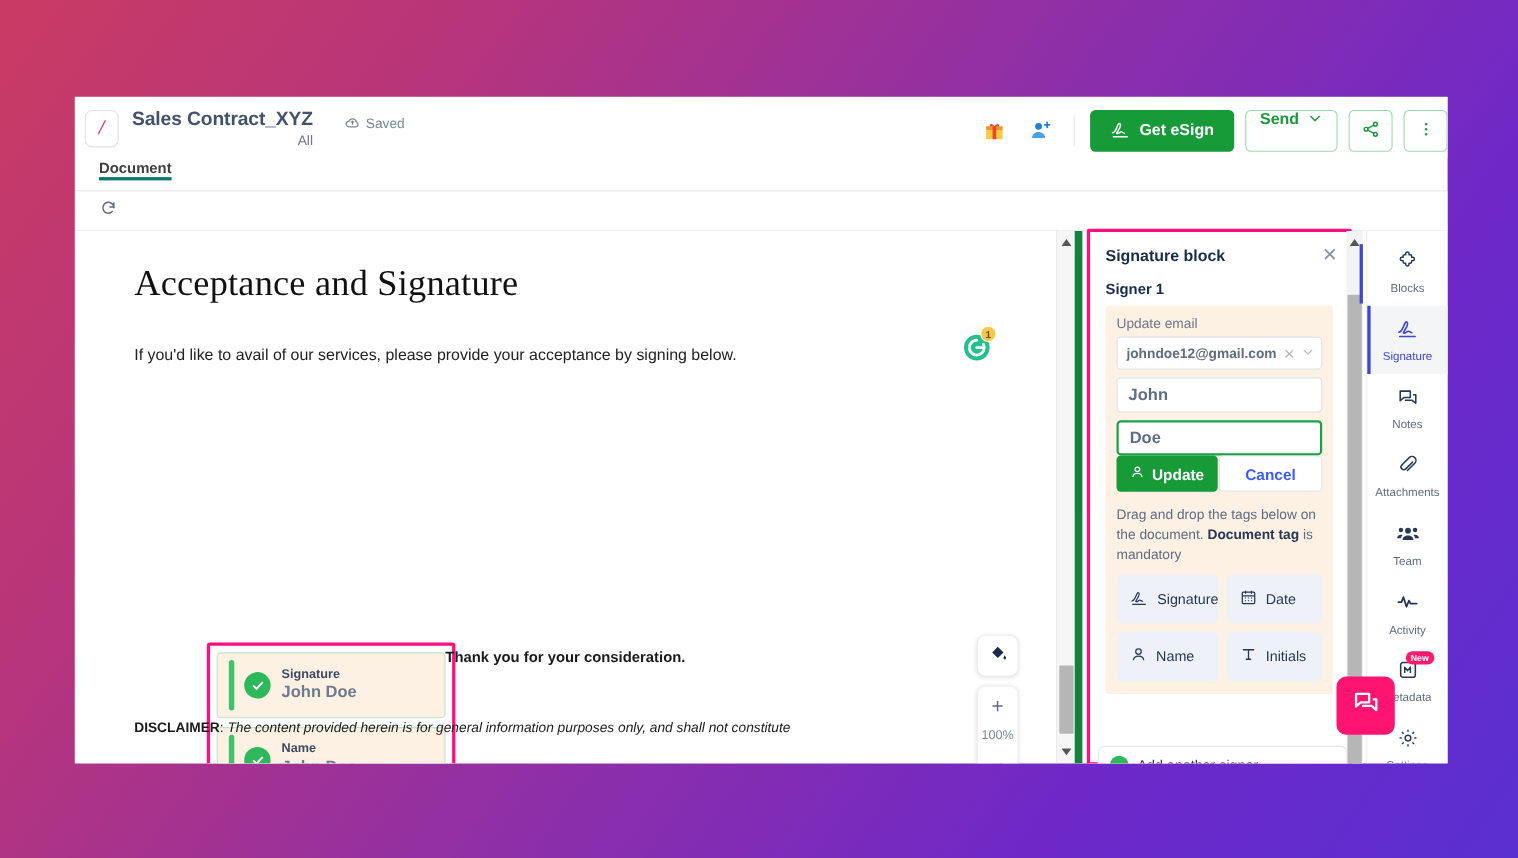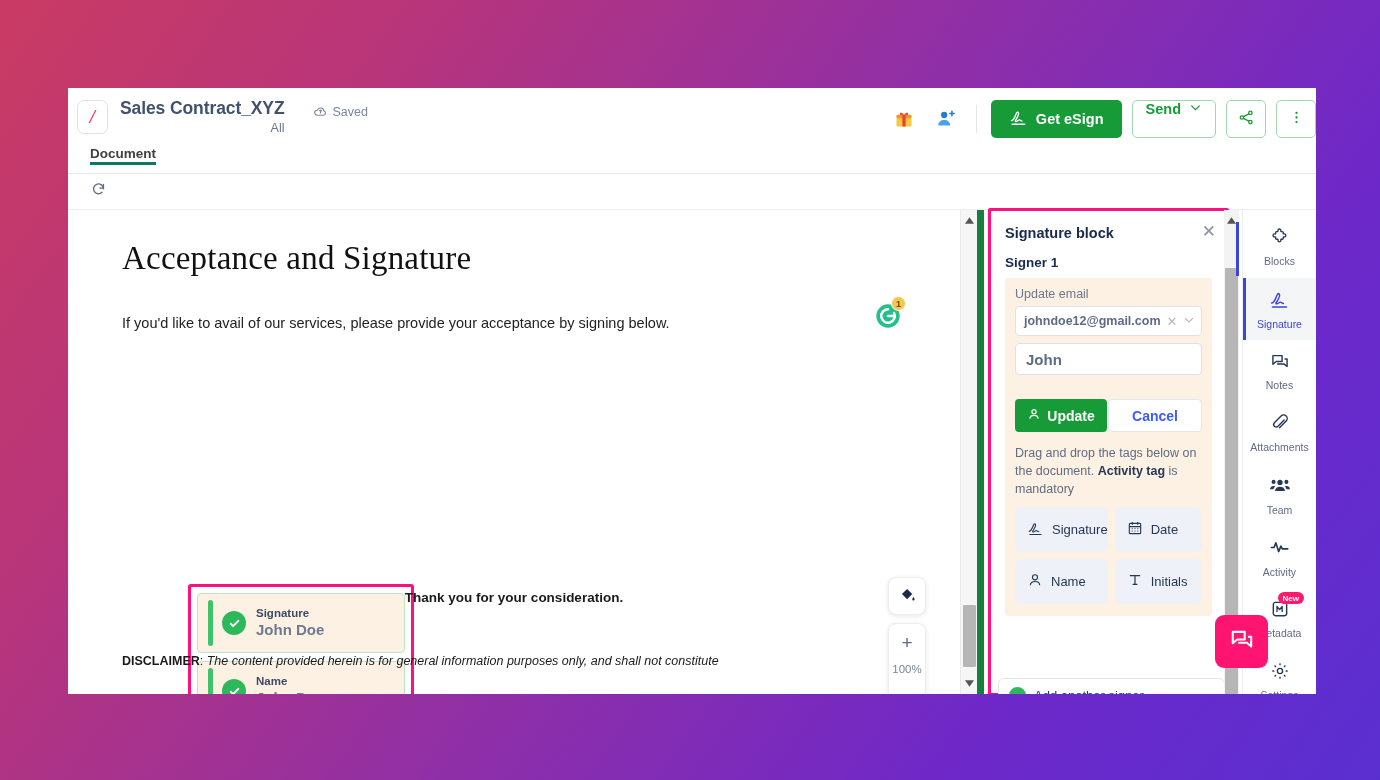--- a/index.html
+++ b/index.html
@@ -252,21 +252,21 @@
   .chip-txt { font-size: 12.5px; color: #5e6c84; font-weight: 700; }
   .chip-x { font-size: 13px; color: #b3bac5; cursor: pointer; }
   .chip-caret { margin-left: auto; color: #b3bac5; font-size: 11px; }
   .tinput {
     background: #fff; border: 1px solid #dfe1e6; border-radius: 4px;
     height: 32px; margin-top: 7px;
     display: flex; align-items: center; padding: 0 10px;
     font-size: 15px; font-weight: 700; color: #5e6c84;
   }
   .tinput.focus { border: 2px solid #18a04a; }
-  .btn-row { display: flex; gap: 1px; margin-top: 24px; }
+  .btn-row { display: flex; gap: 1px; margin-top: 0; }
   .btn-update {
     flex: 1; height: 33px; background: #179b38; color: #fff;
     border: none; border-radius: 4px;
     font-size: 14px; font-weight: 700; cursor: pointer;
     display: flex; align-items: center; justify-content: center; gap: 6px;
     font-family: "Liberation Sans", sans-serif;
   }
   .btn-cancel {
     flex: 1; height: 33px; background: #fff; color: #3d5afe;
     border: 1px solid #e4e6ea; border-radius: 4px;
@@ -523,35 +523,36 @@
             <div class="chip-input">
               <span class="chip-txt">johndoe12@gmail.com</span>
               <span class="chip-x">✕</span>
               <span class="chip-caret">
                 <svg width="12" height="12" viewBox="0 0 24 24" fill="none" stroke="#b3bac5" stroke-width="2.2" stroke-linecap="round">
                     <path d="M5 9l7 7 7-7"></path>
                   </svg>
               </span>
             </div>
             <div class="tinput">John</div>
+            <div class="tinput focus">Doe</div>
 
             <div class="btn-row">
               <button class="btn-update">
                 <span>
                   <svg width="14" height="14" viewBox="0 0 24 24" fill="none" stroke="#fff" stroke-width="2">
                       <circle cx="12" cy="8" r="3.6"></circle>
                       <path d="M5 20c0-3.6 3.1-5.6 7-5.6s7 2 7 5.6"></path>
                     </svg>
                 </span>
                 <span>Update</span>
               </button>
               <button class="btn-cancel">Cancel</button>
             </div>
 
-            <div class="dd-help"><span>Drag and drop the tags below on the document. </span><b>Activity tag</b><span> is mandatory</span></div>
+            <div class="dd-help"><span>Drag and drop the tags below on the document. </span><b>Document tag</b><span> is mandatory</span></div>
 
             <div class="tag-grid">
               <div class="tag">
                 <span>
                   <svg width="17" height="17" viewBox="0 0 24 24" fill="none" stroke="#253858" stroke-width="1.6" stroke-linecap="round">
                     <path d="M3 16c2 0 3-1.5 4.5-5S10 4.5 11.5 5.5 11 11 9.5 13.5 7 17 9 17c1.5 0 2.5-2 4-2s2 1.5 3.5 1.5"></path>
                       <path d="M4 20.5h16"></path>
                   </svg>
                 </span>
                 <span>Signature</span>

